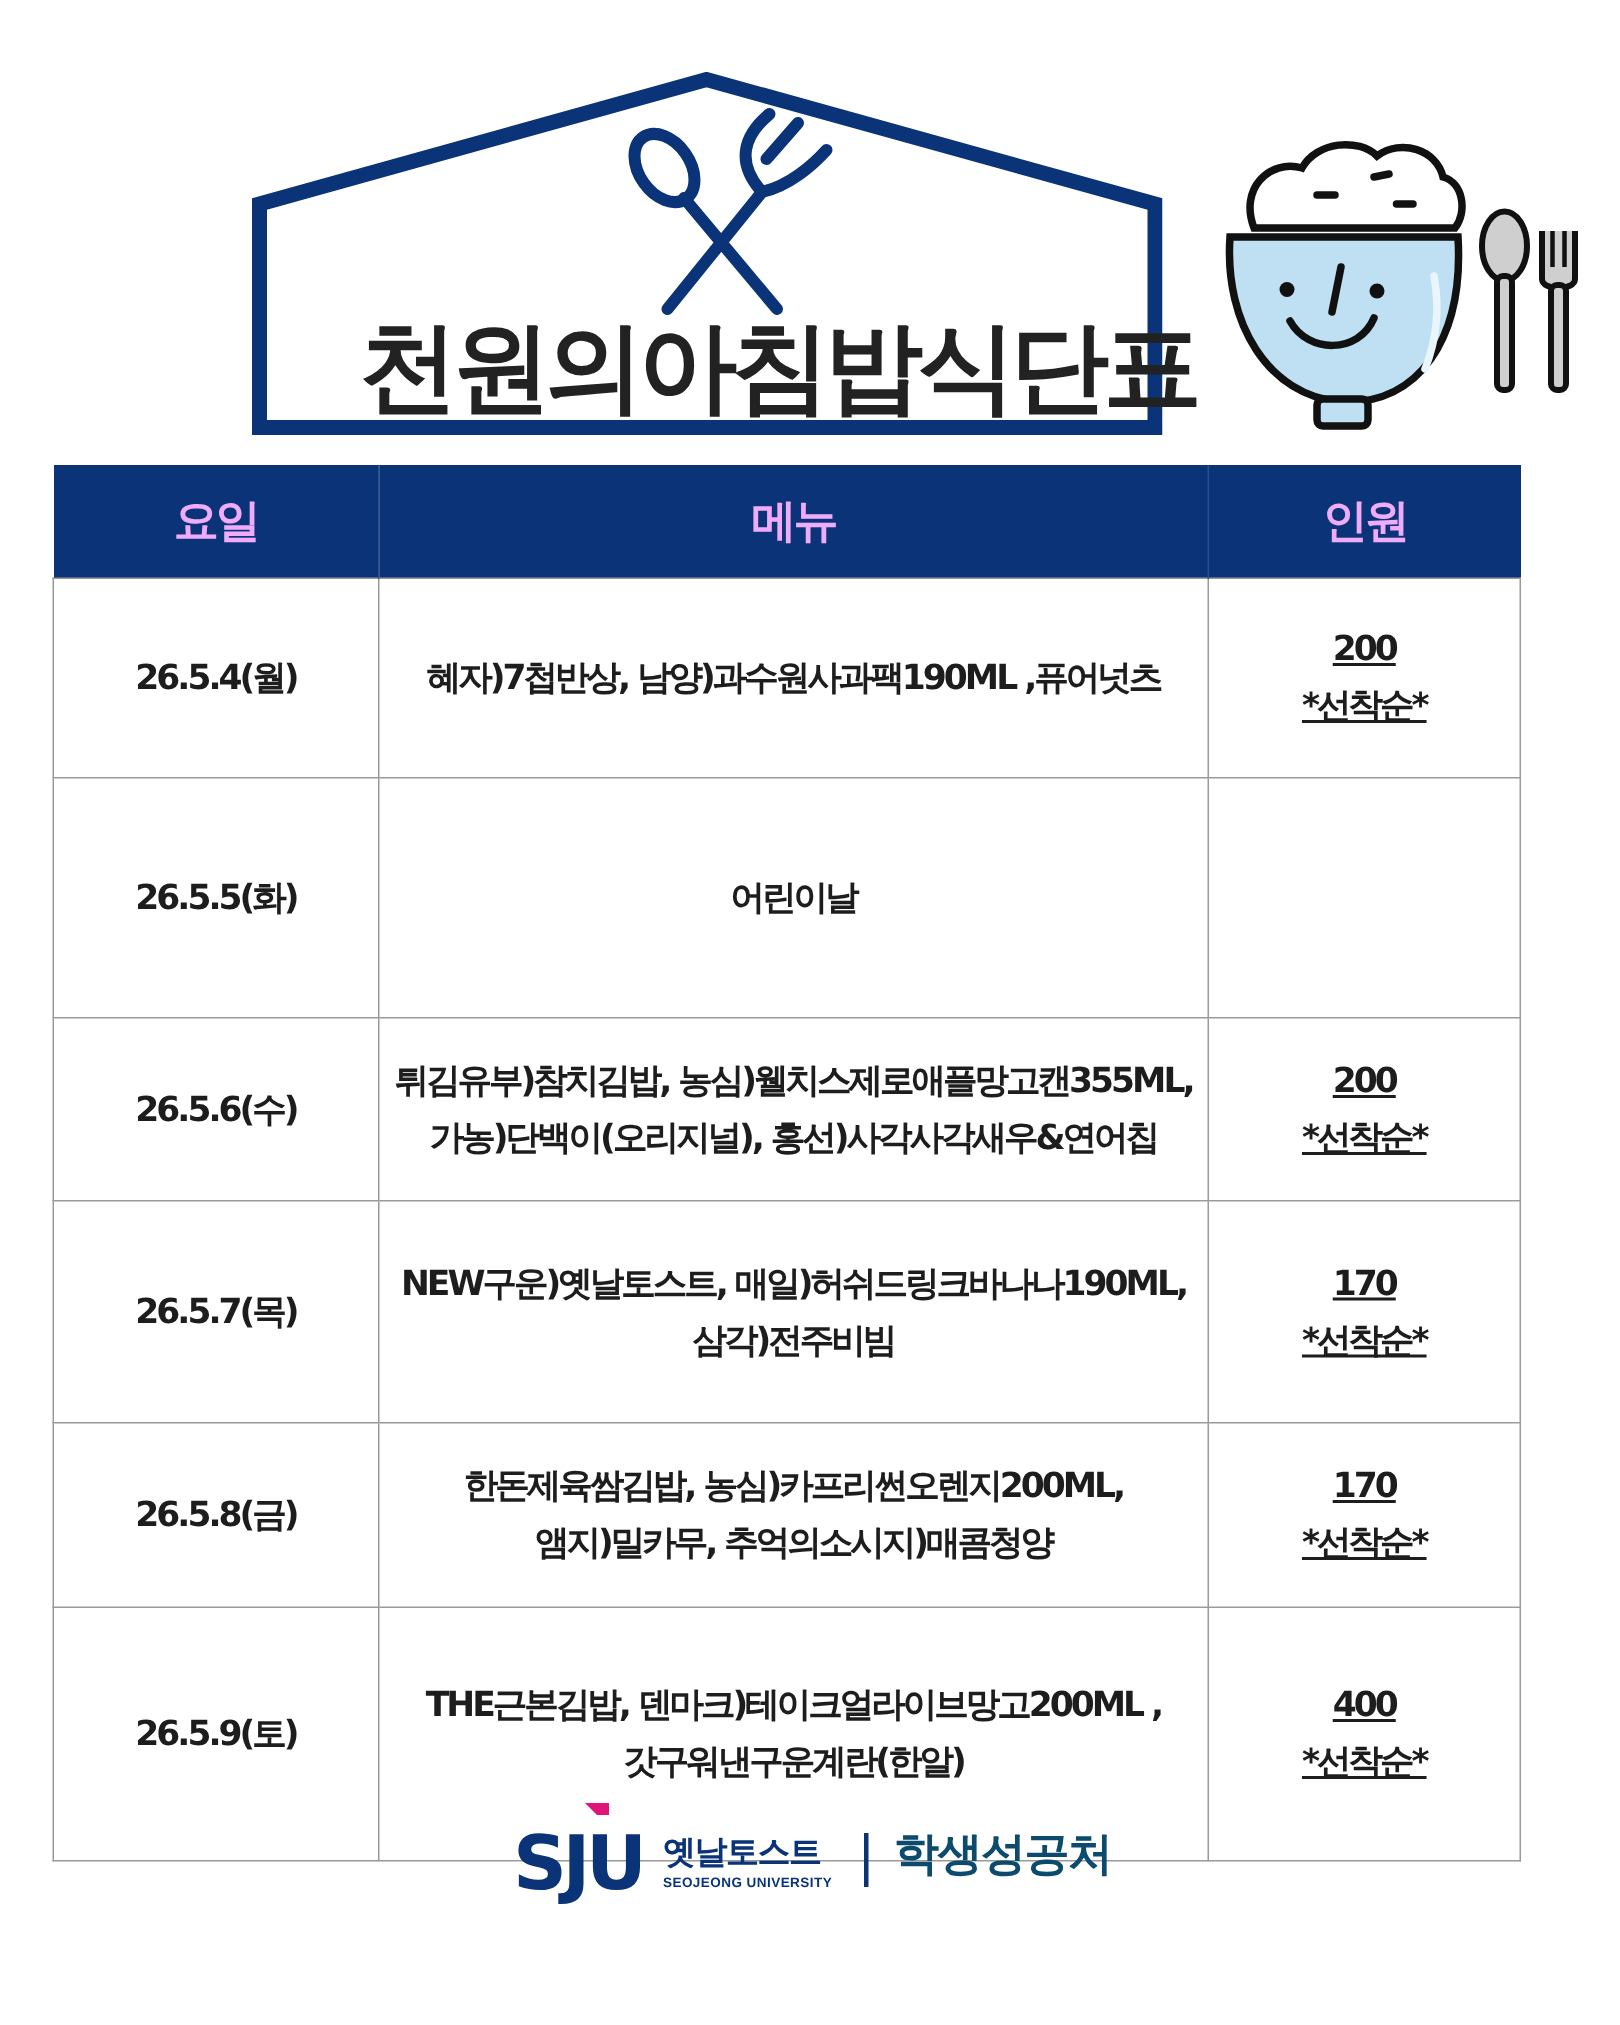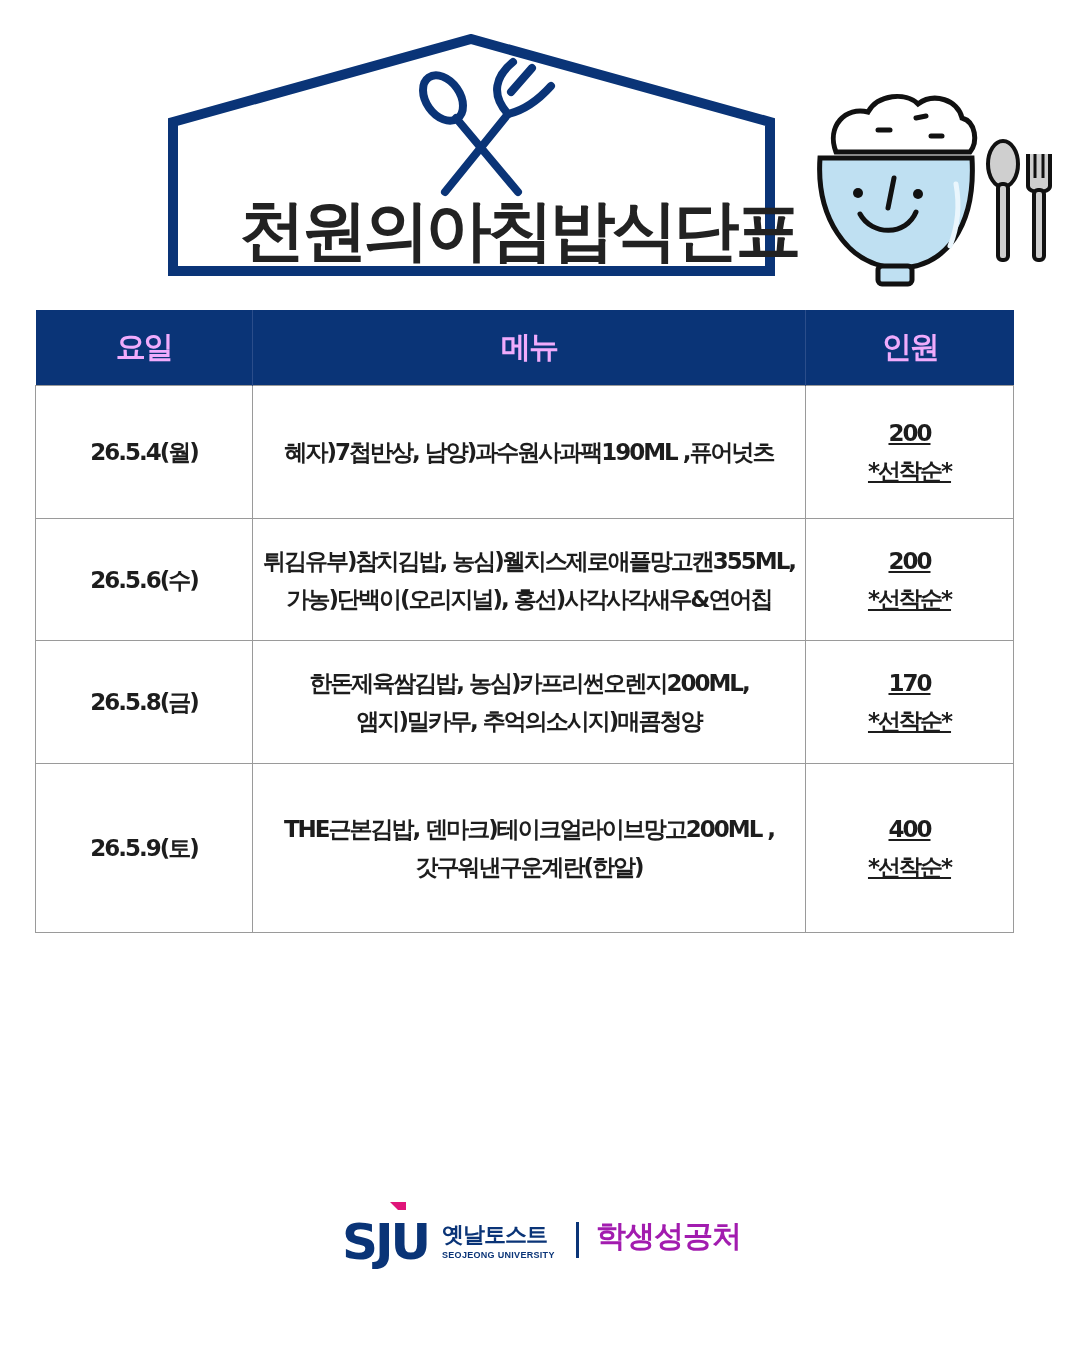--- a/index.html
+++ b/index.html
@@ -1,20 +1,20 @@
 <!DOCTYPE html>
 <html><head>
   <meta charset="utf-8">
   <style>
     html, body { margin: 0; padding: 0; }
     body {
       width: 1080px; height: 1350px; background: #ffffff; position: relative;
       font-family: "Liberation Sans", "DejaVu Sans", sans-serif; color: #1a1a1a; overflow: hidden;
     }
-    .title-house { position: absolute; left: 168px; top: 34px; width: 701px; height: 242px; }
+    .title-house { position: absolute; left: 168px; top: 48px; width: 701px; height: 242px; }
     .title-house svg { position: absolute; left: 0; top: 0; }
     .title-text {
       position: absolute; left: 0; right: 0; top: 162px; text-align: center;
       font-size: 66px; font-weight: 900; letter-spacing: -4px; color: #222222;
       font-family: "DejaVu Sans", sans-serif; line-height: 70px;
     }
     .mascot { position: absolute; left: 806px; top: 86px; width: 252px; height: 214px; }
     table.menu {
       position: absolute; left: 35px; top: 310px; width: 978px;
       border-collapse: collapse; table-layout: fixed;
@@ -37,21 +37,21 @@
     .sju-logo { position: absolute; left: 2px; top: 14px; font-size: 50px; font-weight: 900;
       color: #0a3477; letter-spacing: -3px; font-family: "DejaVu Sans", sans-serif; line-height: 56px; }
     .sju-accent { position: absolute; left: 50px; top: 2px; width: 0; height: 0;
       border-left: 8px solid transparent; border-right: 8px solid #e0157a; border-top: 8px solid #e0157a; }
     .uni-ko { position: absolute; left: 102px; top: 20px; font-size: 22px; font-weight: 700;
       color: #0a3477; letter-spacing: -1px; font-family: "DejaVu Sans", sans-serif; }
     .uni-en { position: absolute; left: 102px; top: 50px; font-size: 9px; font-weight: 700;
       color: #0a3477; letter-spacing: 0.3px; }
     .footer-divider { position: absolute; left: 236px; top: 22px; width: 3px; height: 36px; background: #0a3477; }
     .dept { position: absolute; left: 256px; top: 16px; font-size: 30px; font-weight: 900;
-      color: #a21caf; letter-spacing: -1px; font-family: "DejaVu Sans", sans-serif; }
+      color: #0c4a6e; letter-spacing: -1px; font-family: "DejaVu Sans", sans-serif; }
   </style>
 </head>
 <body>
 
 <div class="title-house">
   <svg width="607" height="242" viewBox="0 0 607 242">
     <polygon points="5,88 303,5 602,88 602,237 5,237" fill="#ffffff" stroke="#0a3477" stroke-width="10" stroke-linejoin="miter"></polygon>
     <g fill="none" stroke="#0a3477" stroke-width="8" stroke-linecap="round">
       <ellipse cx="275" cy="64" rx="17" ry="25" transform="rotate(-35 275 64)"></ellipse>
       <line x1="288" y1="84" x2="350" y2="158"></line>
@@ -107,28 +107,46 @@
     <tr style="height:133px">
       <td class="date">26.5.4(월)</td>
       <td>
           <span class="count-line">혜자)7첩반상, 남양)과수원사과팩190ML ,퓨어넛츠</span>
         </td>
       <td class="count">
         <span class="count-line">200</span>
         <span class="count-line">*선착순*</span>
       </td>
     </tr>
+    <tr style="height:160px">
+      <td class="date">26.5.5(화)</td>
+      <td>
+          <span class="count-line">어린이날</span>
+        </td>
+      <td class="count"></td>
+    </tr>
     <tr style="height:122px">
       <td class="date">26.5.6(수)</td>
       <td>
         <span class="count-line">튀김유부)참치김밥, 농심)웰치스제로애플망고캔355ML,</span>
         <span class="count-line">가농)단백이(오리지널), 홍선)사각사각새우&amp;연어칩</span>
       </td>
       <td class="count">
         <span class="count-line">200</span>
+        <span class="count-line">*선착순*</span>
+      </td>
+    </tr>
+    <tr style="height:148px">
+      <td class="date">26.5.7(목)</td>
+      <td>
+        <span class="count-line">NEW구운)옛날토스트, 매일)허쉬드링크바나나190ML,</span>
+        <span class="count-line">삼각)전주비빔</span>
+      </td>
+      <td class="count">
+        <span class="count-line">170</span>
         <span class="count-line">*선착순*</span>
       </td>
     </tr>
     <tr style="height:123px">
       <td class="date">26.5.8(금)</td>
       <td>
         <span class="count-line">한돈제육쌈김밥, 농심)카프리썬오렌지200ML,</span>
         <span class="count-line">앰지)밀카무, 추억의소시지)매콤청양</span>
       </td>
       <td class="count">

